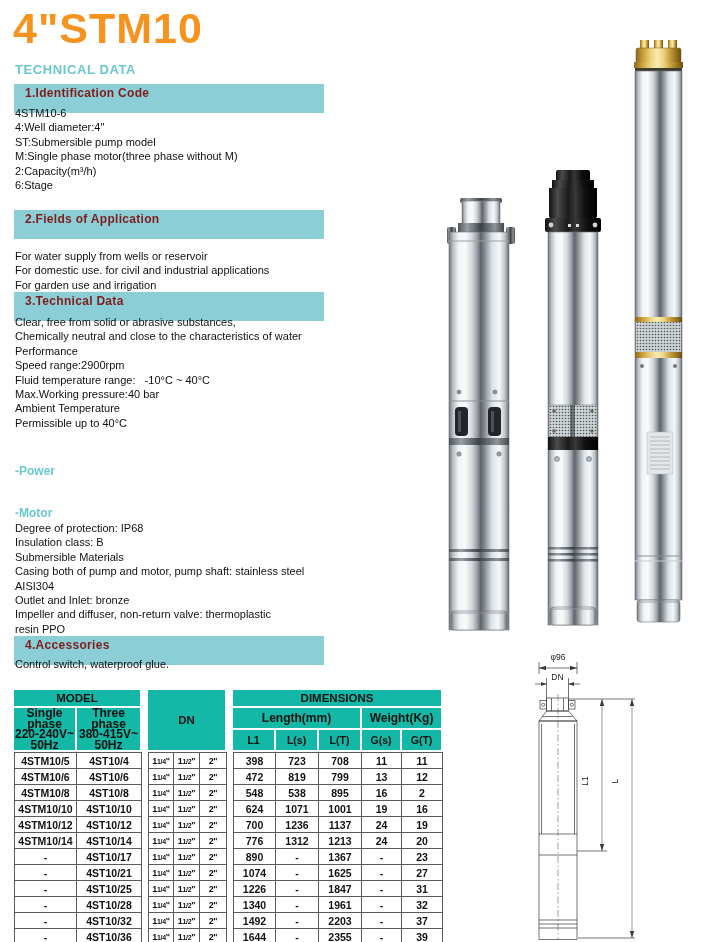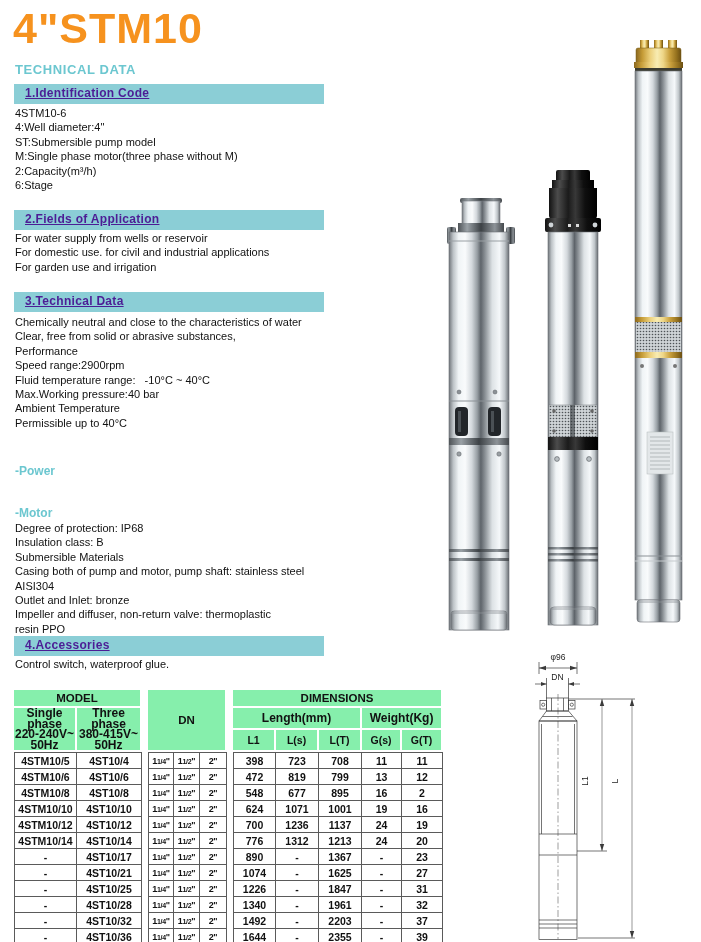--- a/index.html
+++ b/index.html
@@ -2,32 +2,32 @@
 <html><head>
 <meta charset="utf-8">
 <style>
   html,body{margin:0;padding:0;background:#fff;}
   .page{position:relative;width:701px;height:942px;background:#fff;overflow:hidden;
         font-family:"Liberation Sans","DejaVu Sans",sans-serif;color:#1a1a1a;}
   .title{position:absolute;left:13px;top:4px;font-size:43px;font-weight:bold;
          color:#f6921e;letter-spacing:1px;}
   .subtitle{position:absolute;left:15px;top:62px;font-size:13px;font-weight:bold;
             color:#6cc7d0;letter-spacing:0.6px;}
-  .secbar{position:absolute;left:14px;width:299px;height:20px;background:#8bced6;
-          color:#4c1d95;font-size:12px;font-weight:bold;line-height:18px;padding-left:11px;
-          letter-spacing:0.3px;text-decoration:underline;}
+  .secbar{position:absolute;left:14px;width:299px;height:29px;background:#8bced6;
+          color:#7f1d1d;font-size:12px;font-weight:bold;line-height:18px;padding-left:11px;
+          letter-spacing:0.3px;}
   .tblock{position:absolute;left:15px;width:436px;font-size:11px;line-height:14.4px;color:#111;}
   .tblock .tline{white-space:pre;}
   .subhead{position:absolute;left:15px;font-size:12px;font-weight:bold;color:#6cc7d0;}
   .pumps{position:absolute;left:435px;top:30px;}
   .drawing{position:absolute;left:520px;top:648px;}
   
   table.dtable{position:absolute;left:14px;top:690px;width:429px;table-layout:fixed;
                border-collapse:separate;border-spacing:0;font-family:"Liberation Sans",sans-serif;}
-  table.dtable th{background:#86efac;color:#111;font-weight:bold;
+  table.dtable th{background:#14b8a6;color:#111;font-weight:bold;
                   border-right:2px solid #fff;border-bottom:2px solid #fff;padding:0;}
   table.dtable th.h1{font-size:11.5px;height:16px;}
   table.dtable th.phase{font-size:12px;line-height:10.5px;}
   table.dtable th.h2{font-size:12px;height:15px;}
   table.dtable th.h3{font-size:10.5px;height:15px;}
   table.dtable th.gap{background:#fff;border:none;}
   table.dtable td{background:#fff;text-align:center;font-size:10.5px;font-weight:bold;
                   height:15px;padding:0;border-right:1px solid #5a5a5a;border-bottom:1px solid #5a5a5a;color:#111;}
   table.dtable td:first-child{border-left:1px solid #5a5a5a;}
   table.dtable tbody tr:first-child td{border-top:1px solid #5a5a5a;}
@@ -48,30 +48,30 @@
   <div class="tblock" style="top:106px">
       <div class="tline">4STM10-6</div>
       <div class="tline">4:Well diameter:4"</div>
       <div class="tline">ST:Submersible pump model</div>
       <div class="tline">M:Single phase motor(three phase without M)</div>
       <div class="tline">2:Capacity(m³/h)</div>
       <div class="tline">6:Stage</div>
     </div>
 
   <div class="secbar" style="top:210px">2.Fields of Application</div>
-  <div class="tblock" style="top:231px">
+  <div class="tblock" style="top:249px">
       <div class="tline">For water supply from wells or reservoir</div>
       <div class="tline">For domestic use. for civil and industrial applications</div>
       <div class="tline">For garden use and irrigation</div>
     </div>
 
   <div class="secbar" style="top:292px">3.Technical Data</div>
   <div class="tblock" style="top:315px">
+      <div class="tline">Clear, free from solid or abrasive substances,</div>
       <div class="tline">Chemically neutral and close to the characteristics of water</div>
-      <div class="tline">Clear, free from solid or abrasive substances,</div>
       <div class="tline">Performance</div>
       <div class="tline">Speed range:2900rpm</div>
       <div class="tline">Fluid temperature range:   -10°C ~ 40°C</div>
       <div class="tline">Max.Working pressure:40 bar</div>
       <div class="tline">Ambient Temperature</div>
       <div class="tline">Permissible up to 40°C</div>
     </div>
 
   <div class="subhead" style="top:464px">-Power</div>
 
@@ -336,21 +336,21 @@
         </tr>
         <tr>
           <td>4STM10/8</td>
           <td>4ST10/8</td>
           <td class="gapcol"></td>
           <td class="dn bl">1<span class="frac">1/4</span>"</td>
           <td class="dn">1<span class="frac">1/2</span>"</td>
           <td class="dn">2"</td>
           <td class="gapcol"></td>
           <td class="bl">548</td>
-          <td>677</td>
+          <td>538</td>
           <td>895</td>
           <td>16</td>
           <td>2</td>
         </tr>
         <tr>
           <td>4STM10/10</td>
           <td>4ST10/10</td>
           <td class="gapcol"></td>
           <td class="dn bl">1<span class="frac">1/4</span>"</td>
           <td class="dn">1<span class="frac">1/2</span>"</td>

